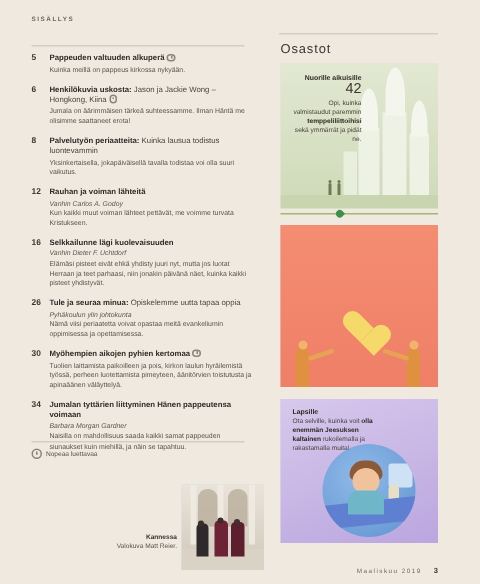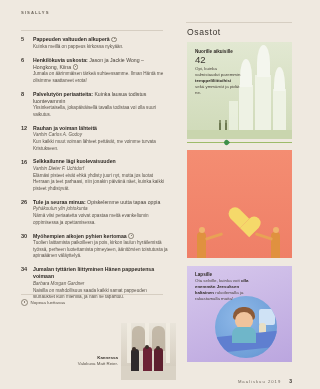--- a/index.html
+++ b/index.html
@@ -256,21 +256,21 @@
       <div class="spire-body" style="left:52px;width:14px;height:46px;"></div>
       <div class="spire" style="left:53px;bottom:52px;width:12px;height:28px;"></div>
       <div class="spire-body" style="left:68px;width:16px;height:56px;"></div>
       <div class="spire" style="left:69.5px;bottom:62px;width:13px;height:32px;"></div>
       <div class="spire-body" style="left:86px;width:13px;height:42px;"></div>
       <div class="spire" style="left:87px;bottom:48px;width:11px;height:24px;"></div>
       <div class="spire-body" style="left:42px;width:9px;height:30px;opacity:.8;"></div>
       <div class="ya-ground"></div>
       <div class="ya-person" style="left:32px;"></div>
       <div class="ya-person" style="left:38px;"></div>
-      <div class="panel-txt" style="left:8px;top:7px;width:46px;">
+      <div class="panel-txt" style="left:8px;top:7px;width:46px;text-align:right;">
         <p class="p-kicker">Nuorille aikuisille</p>
         <p class="p-num">42</p>
         <p class="p-desc" id="desc-0"><span>Opi, kuinka valmistaudut paremmin </span><b>temppeliliittoihisi</b><span> sekä ymmärrät ja pidät ne.</span></p>
       </div>
     </div>
 
     <div class="sep-line"></div>
     <div class="sep-dot"></div>
 
     <div class="panel panel-y">

